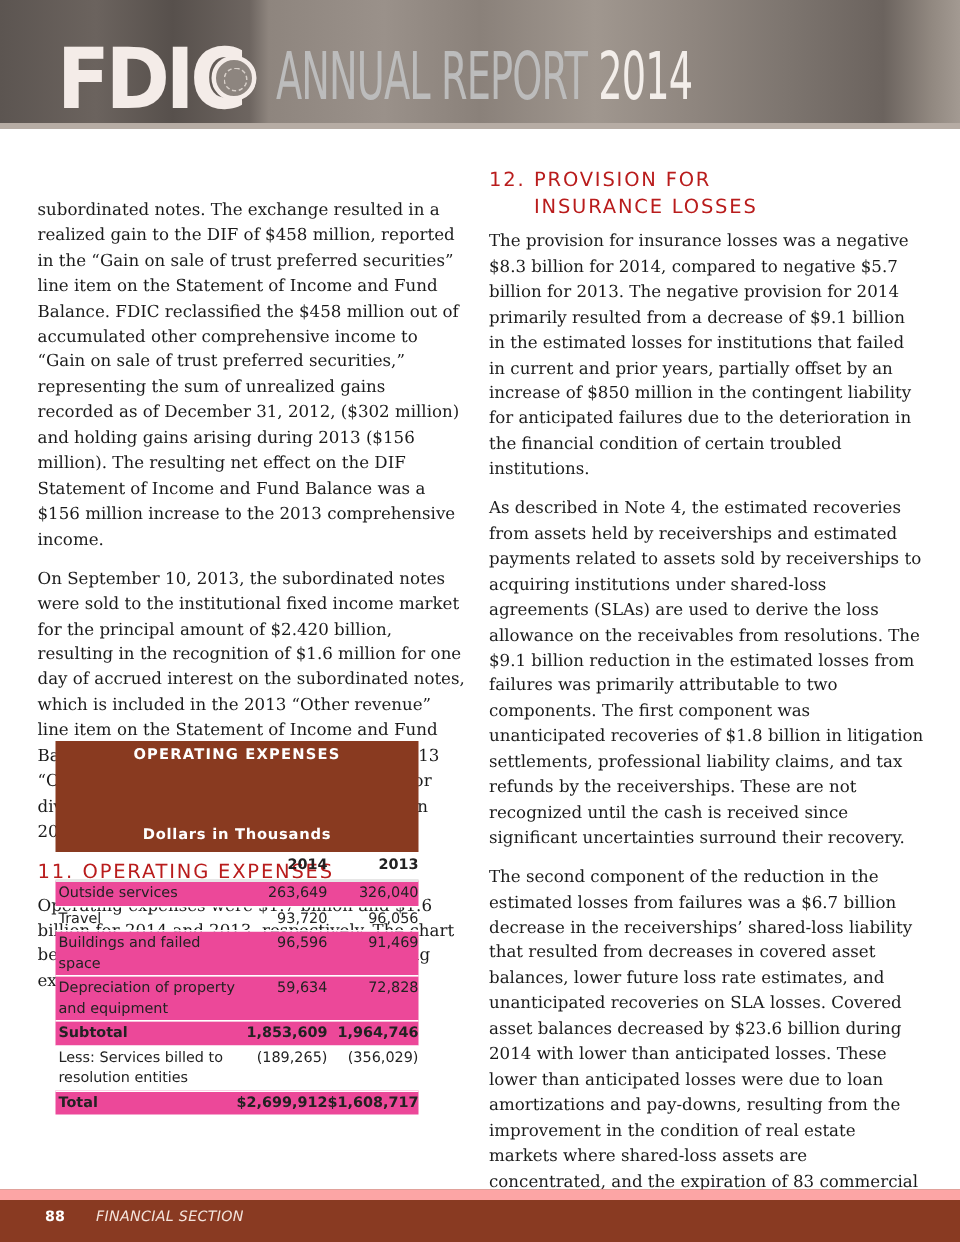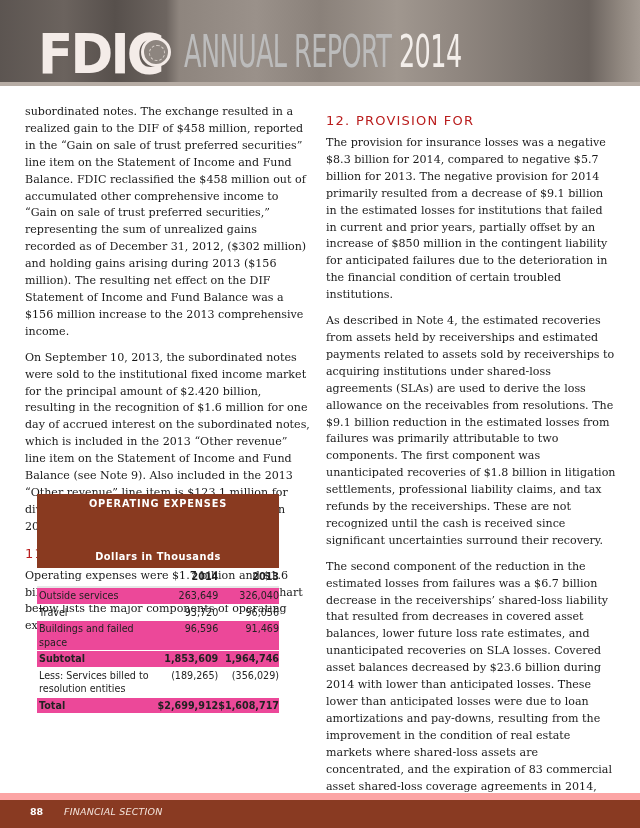--- a/index.html
+++ b/index.html
@@ -6,21 +6,21 @@
   body { width:640px; height:828px; position:relative; background:#ffffff; overflow:hidden; font-family:"DejaVu Serif", serif; color:#1a1a1a; }
   .banner { position:absolute; left:0; top:0; width:640px; height:82px;
     background: linear-gradient(90deg,#5c5551 0%,#6b635e 10%,#57504c 18%,#6d6560 26%,#8e857e 28%,#9a918a 40%,#8a817a 50%,#a0978f 62%,#8f867f 72%,#7d756f 82%,#6b635e 92%,#918880 97%,#a39a92 100%); }
   .banner-bottom { position:absolute; left:0; top:82px; width:640px; height:4px; background:#b6aca4; }
   .logo-fdic { position:absolute; left:38px; top:20px; font-family:"DejaVu Sans", sans-serif; font-weight:bold; font-size:56px; letter-spacing:-3px; color:#f4ece8; line-height:68px; transform:scaleX(0.92); transform-origin:left; }
   .seal { position:absolute; left:141px; top:37px; width:30px; height:30px; border-radius:50%; background:#8d857f; border:3px solid #f4ece8; box-sizing:border-box; }
   .seal-inner { position:absolute; left:5px; top:5px; width:14px; height:14px; border-radius:50%; border:1px dashed #d8d0ca; }
   .report-title { position:absolute; left:184px; top:27px; font-family:"DejaVu Sans", sans-serif; font-weight:normal; font-size:44px; color:#bcbcbc; letter-spacing:-1px; line-height:50px; transform:scaleX(0.58); transform-origin:left; white-space:nowrap; }
   .report-title .yr { color:#f3eeea; }
   .col { position:absolute; top:104px; width:286px; font-size:11.1px; line-height:16.9px; }
-  .col.left { left:25px; }
+  .col.left { left:25px;margin-top:28px; }
   .col.right { left:326px; width:290px; top:108px; }
   .col p { margin:0 0 9px 0; }
   .sec-head { font-family:"DejaVu Sans", sans-serif; font-size:13px; letter-spacing:1.2px; color:#b91c1c; margin:4px 0 5px 0; line-height:18px; }
   .sec-head .num { display:inline-block; width:30px; }
   .sec-head .l2 { padding-left:30px; display:block; }
   .tbl { position:absolute; left:37px; top:494px; width:242px; font-family:"DejaVu Sans", sans-serif; }
   .tbl-head { background:#893a20; color:#fff; text-align:center; font-weight:bold; font-size:9.8px; letter-spacing:0.8px; line-height:12.5px; padding:4px 0 5px 0; }
   .tbl-head .sub { letter-spacing:0.5px;margin-top:40px; }
   table { border-collapse:collapse; width:100%; font-size:9.6px; color:#222; }
   td, th { padding:1px 0; line-height:13.5px; }
@@ -74,20 +74,25 @@
     <tr class="row">
           <td class="lbl">Travel</td>
           <td class="num">93,720</td>
           <td class="num">96,056</td>
         </tr>
     <tr class="row shade">
           <td class="lbl">Buildings and failed space</td>
           <td class="num">96,596</td>
           <td class="num">91,469</td>
         </tr>
+    <tr class="row shade">
+          <td class="lbl">Depreciation of property and equipment</td>
+          <td class="num">59,634</td>
+          <td class="num">72,828</td>
+        </tr>
     <tr class="row shade bold">
           <td class="lbl">Subtotal</td>
           <td class="num">1,853,609</td>
           <td class="num">1,964,746</td>
         </tr>
     <tr class="row">
           <td class="lbl">Less: Services billed to resolution entities</td>
           <td class="num">(189,265)</td>
           <td class="num">(356,029)</td>
         </tr>
@@ -96,20 +101,21 @@
           <td class="num">$2,699,912</td>
           <td class="num">$1,608,717</td>
         </tr>
   </tbody>
     </table>
 </div>
 
 <div class="col right">
   <div class="sec-head">
     <span class="num">12.</span><span>PROVISION FOR</span>
+    <span class="l2">INSURANCE LOSSES</span>
   </div>
   <p>The provision for insurance losses was a negative $8.3 billion for 2014, compared to negative $5.7 billion for 2013.  The negative provision for 2014 primarily resulted from a decrease of $9.1 billion in the estimated losses for institutions that failed in current and prior years, partially offset by an increase of $850 million in the contingent liability for anticipated failures due to the deterioration in the financial condition of certain troubled institutions.</p>
   <p>As described in Note 4, the estimated recoveries from assets held by receiverships and estimated payments related to assets sold by receiverships to acquiring institutions under shared-loss agreements (SLAs) are used to derive the loss allowance on the receivables from resolutions.  The $9.1 billion reduction in the estimated losses from failures was primarily attributable to two components.  The first component was unanticipated recoveries of $1.8 billion in litigation settlements, professional liability claims, and tax refunds by the receiverships.  These are not recognized until the cash is received since significant uncertainties surround their recovery.</p>
   <p>The second component of the reduction in the estimated losses from failures was a $6.7 billion decrease in the receiverships’ shared-loss liability that resulted from decreases in covered asset balances, lower future loss rate estimates, and unanticipated recoveries on SLA losses.  Covered asset balances decreased by $23.6 billion during 2014 with lower than anticipated losses.  These lower than anticipated losses were due to loan amortizations and pay-downs, resulting from the improvement in the condition of real estate markets where shared-loss assets are concentrated, and the expiration of 83 commercial asset shared-loss coverage agreements in 2014, thereby ending the loss claim period.   The reduction in future loss rate estimates resulted from the improvement in the real estate markets and the composition of the remaining covered asset portfolios, which primarily consist of performing single family assets.  These assets have historically experienced significantly lower losses than commercial assets.  Finally, unanticipated recoveries of approximately $958 million on previous shared-loss claims, which are not estimated due to their uncertainty, were received by the receiverships during 2014.</p>
 </div>
 
 <div class="footer">
   <span class="pg">88</span>
   <span class="sec">FINANCIAL SECTION</span>
 </div>

